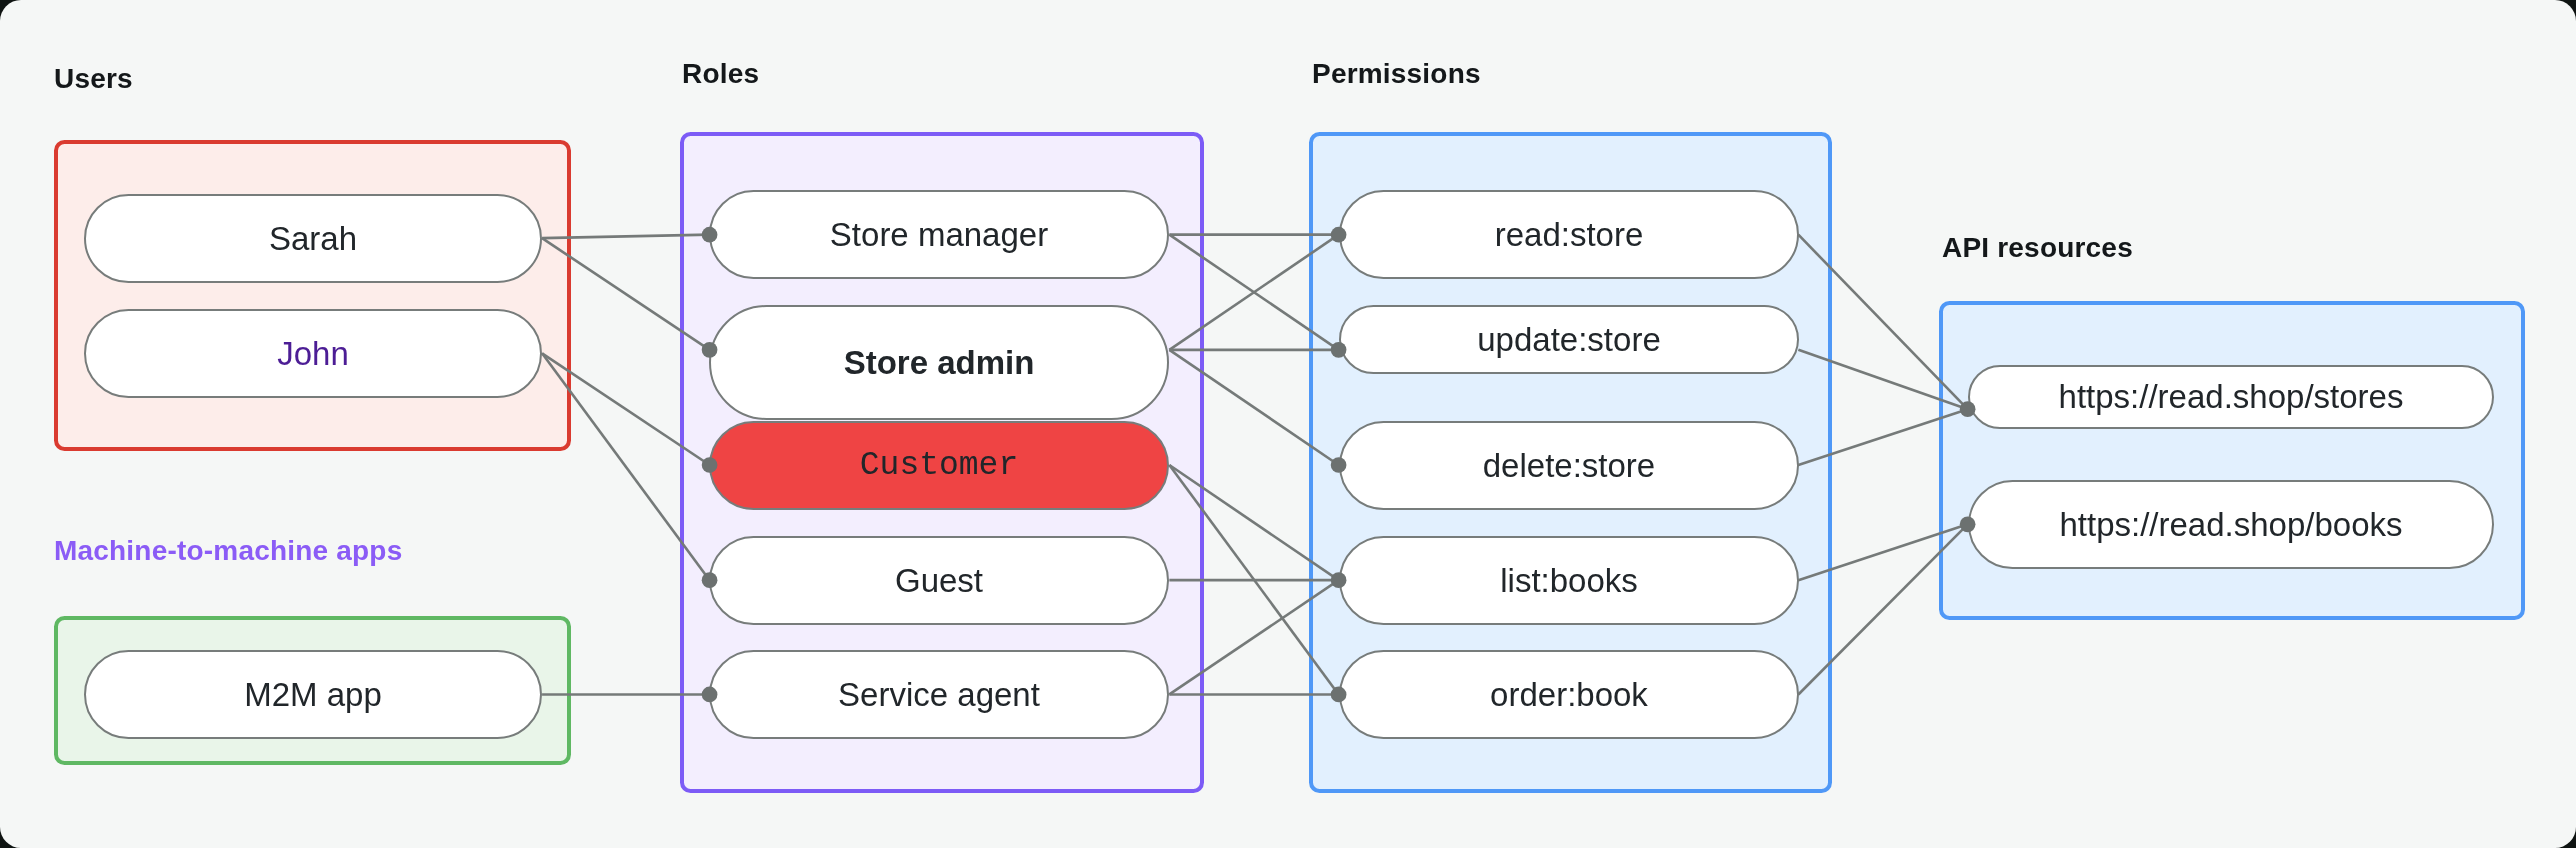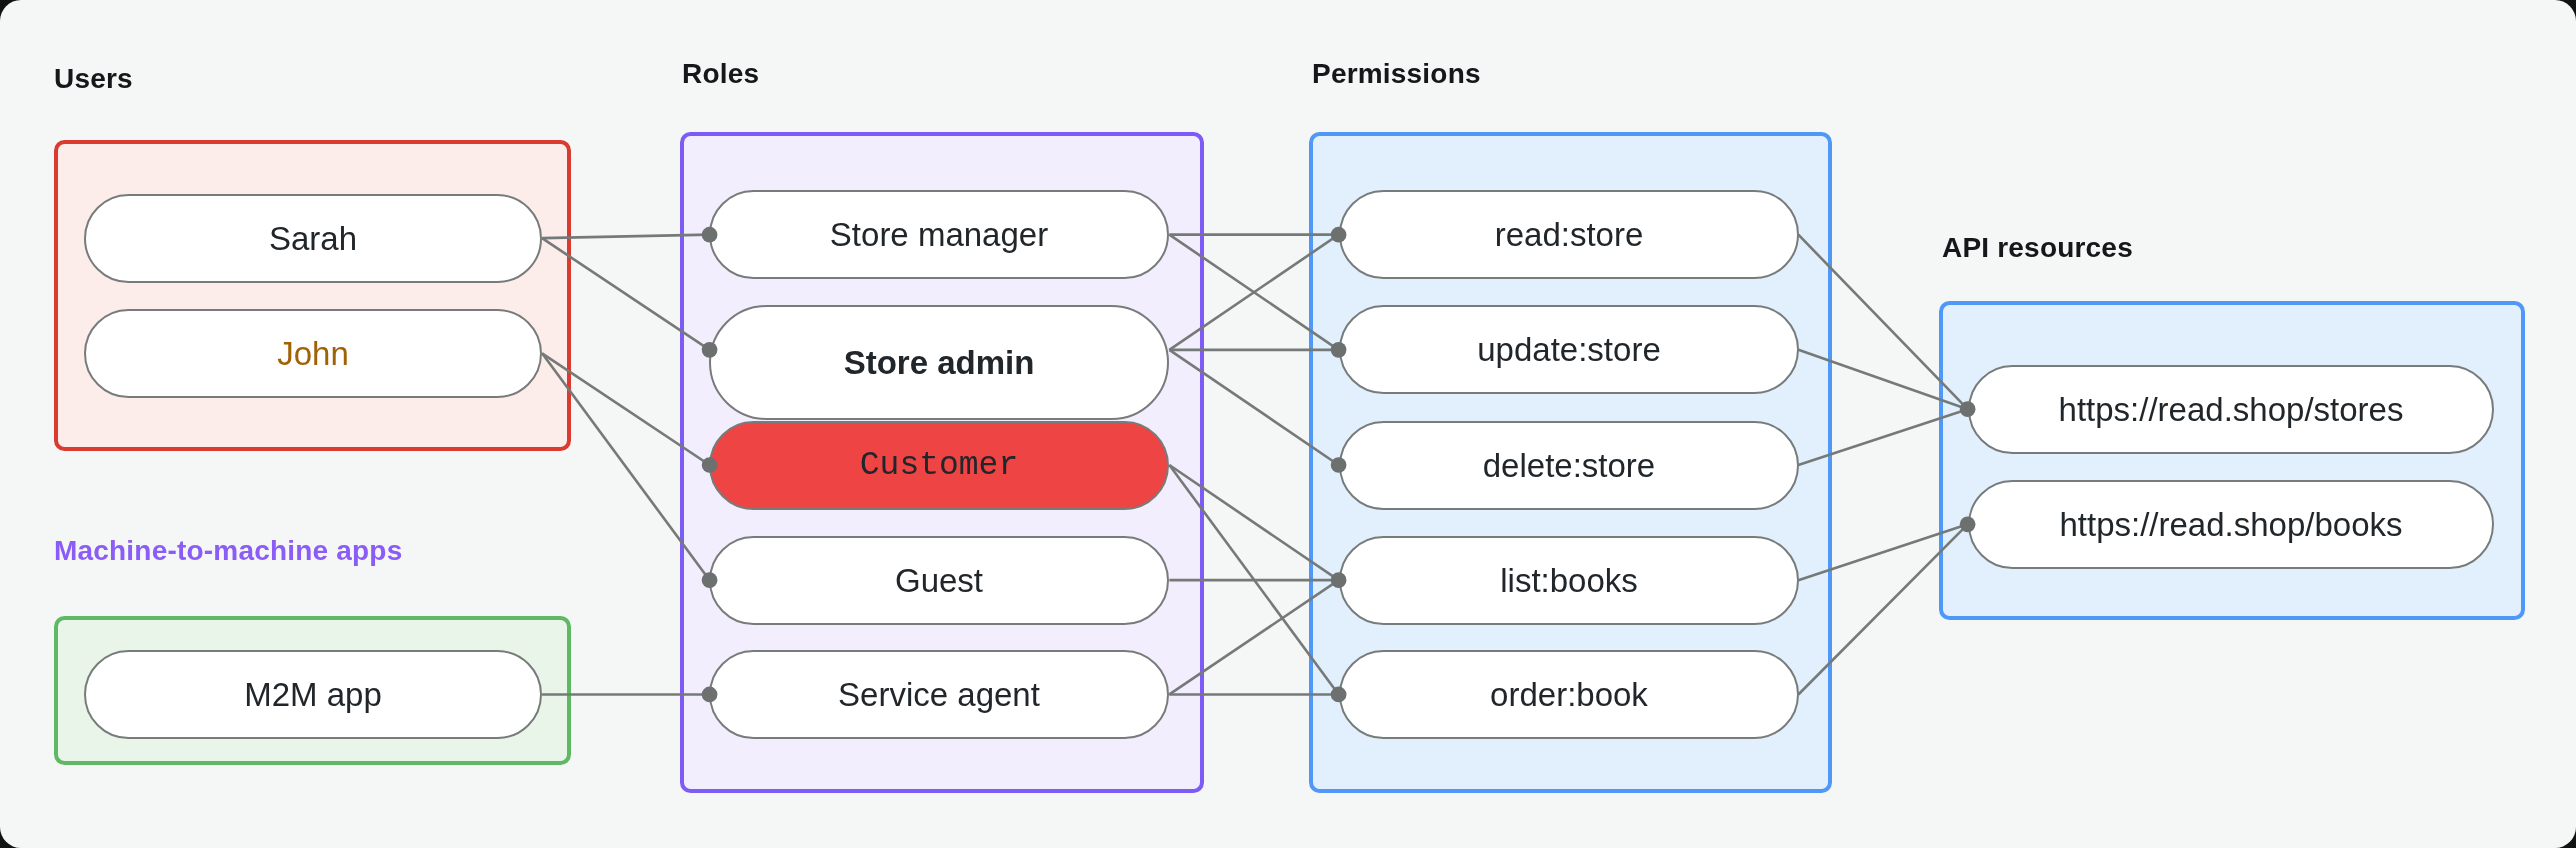--- a/index.html
+++ b/index.html
@@ -18,21 +18,21 @@
       <div class="group-box" style="left: 54px; top: 140px; width: 517px; height: 311px; border-color: rgb(218, 59, 48); background: rgb(253, 237, 234);"></div>
       <div class="group-box" style="left: 54px; top: 616px; width: 517px; height: 149px; border-color: rgb(95, 184, 99); background: rgb(233, 245, 233);"></div>
       <div class="group-box" style="left: 680px; top: 132px; width: 524px; height: 661px; border-color: rgb(124, 91, 246); background: rgb(243, 238, 254);"></div>
       <div class="group-box" style="left: 1309px; top: 132px; width: 523px; height: 661px; border-color: rgb(79, 152, 247); background: rgb(226, 240, 254);"></div>
       <div class="group-box" style="left: 1939px; top: 301px; width: 586px; height: 319px; border-color: rgb(79, 152, 247); background: rgb(226, 240, 254);"></div>
     </div>
   <div>
       <div class="pill" style="left: 84px; top: 194px; width: 458px; height: 89px; border-color: rgb(119, 124, 123); background: rgb(255, 255, 255); color: rgb(33, 38, 42);">
         <span>Sarah</span>
       </div>
-      <div class="pill" style="left: 84px; top: 309px; width: 458px; height: 89px; border-color: rgb(119, 124, 123); background: rgb(255, 255, 255); color: #a16207;">
+      <div class="pill" style="left: 84px; top: 309px; width: 458px; height: 89px; border-color: rgb(119, 124, 123); background: rgb(255, 255, 255); color: #4c1d95;">
         <span>John</span>
       </div>
       <div class="pill" style="left: 84px; top: 650px; width: 458px; height: 89px; border-color: rgb(119, 124, 123); background: rgb(255, 255, 255); color: rgb(33, 38, 42);">
         <span>M2M app</span>
       </div>
       <div class="pill" style="left: 709px; top: 190px; width: 460px; height: 89px; border-color: rgb(119, 124, 123); background: rgb(255, 255, 255); color: rgb(33, 38, 42);">
         <span>Store manager</span>
       </div>
       <div class="pill" style="left: 709px; top: 305px; width: 460px; height: 115px; border-color: rgb(119, 124, 123); background: rgb(255, 255, 255); color: rgb(33, 38, 42); font-weight: bold;">
         <span>Store admin</span>
@@ -42,33 +42,33 @@
       </div>
       <div class="pill" style="left: 709px; top: 536px; width: 460px; height: 89px; border-color: rgb(119, 124, 123); background: rgb(255, 255, 255); color: rgb(33, 38, 42);">
         <span>Guest</span>
       </div>
       <div class="pill" style="left: 709px; top: 650px; width: 460px; height: 89px; border-color: rgb(119, 124, 123); background: rgb(255, 255, 255); color: rgb(33, 38, 42);">
         <span>Service agent</span>
       </div>
       <div class="pill" style="left: 1339px; top: 190px; width: 460px; height: 89px; border-color: rgb(119, 124, 123); background: rgb(255, 255, 255); color: rgb(33, 38, 42);">
         <span>read:store</span>
       </div>
-      <div class="pill" style="left: 1339px; top: 305px; width: 460px; height: 89px; border-color: rgb(119, 124, 123); background: rgb(255, 255, 255); color: rgb(33, 38, 42);">
+      <div class="pill" style="left: 1339px; top: 305px; width: 460px; height: 69px; border-color: rgb(119, 124, 123); background: rgb(255, 255, 255); color: rgb(33, 38, 42);">
         <span>update:store</span>
       </div>
       <div class="pill" style="left: 1339px; top: 421px; width: 460px; height: 89px; border-color: rgb(119, 124, 123); background: rgb(255, 255, 255); color: rgb(33, 38, 42);">
         <span>delete:store</span>
       </div>
       <div class="pill" style="left: 1339px; top: 536px; width: 460px; height: 89px; border-color: rgb(119, 124, 123); background: rgb(255, 255, 255); color: rgb(33, 38, 42);">
         <span>list:books</span>
       </div>
       <div class="pill" style="left: 1339px; top: 650px; width: 460px; height: 89px; border-color: rgb(119, 124, 123); background: rgb(255, 255, 255); color: rgb(33, 38, 42);">
         <span>order:book</span>
       </div>
-      <div class="pill" style="left: 1968px; top: 365px; width: 526px; height: 89px; border-color: rgb(119, 124, 123); background: rgb(255, 255, 255); color: rgb(33, 38, 42);">
+      <div class="pill" style="left: 1968px; top: 365px; width: 526px; height: 64px; border-color: rgb(119, 124, 123); background: rgb(255, 255, 255); color: rgb(33, 38, 42);">
         <span>https://read.shop/stores</span>
       </div>
       <div class="pill" style="left: 1968px; top: 480px; width: 526px; height: 89px; border-color: rgb(119, 124, 123); background: rgb(255, 255, 255); color: rgb(33, 38, 42);">
         <span>https://read.shop/books</span>
       </div>
     </div>
   <div>
       <div class="group-label" style="left: 54px; top: 63px; color: rgb(20, 24, 26);">Users</div>
       <div class="group-label" style="left: 54px; top: 535px; color: #8b5cf6;">Machine-to-machine apps</div>
       <div class="group-label" style="left: 682px; top: 58px; color: rgb(20, 24, 26); text-align: center;">Roles</div>

